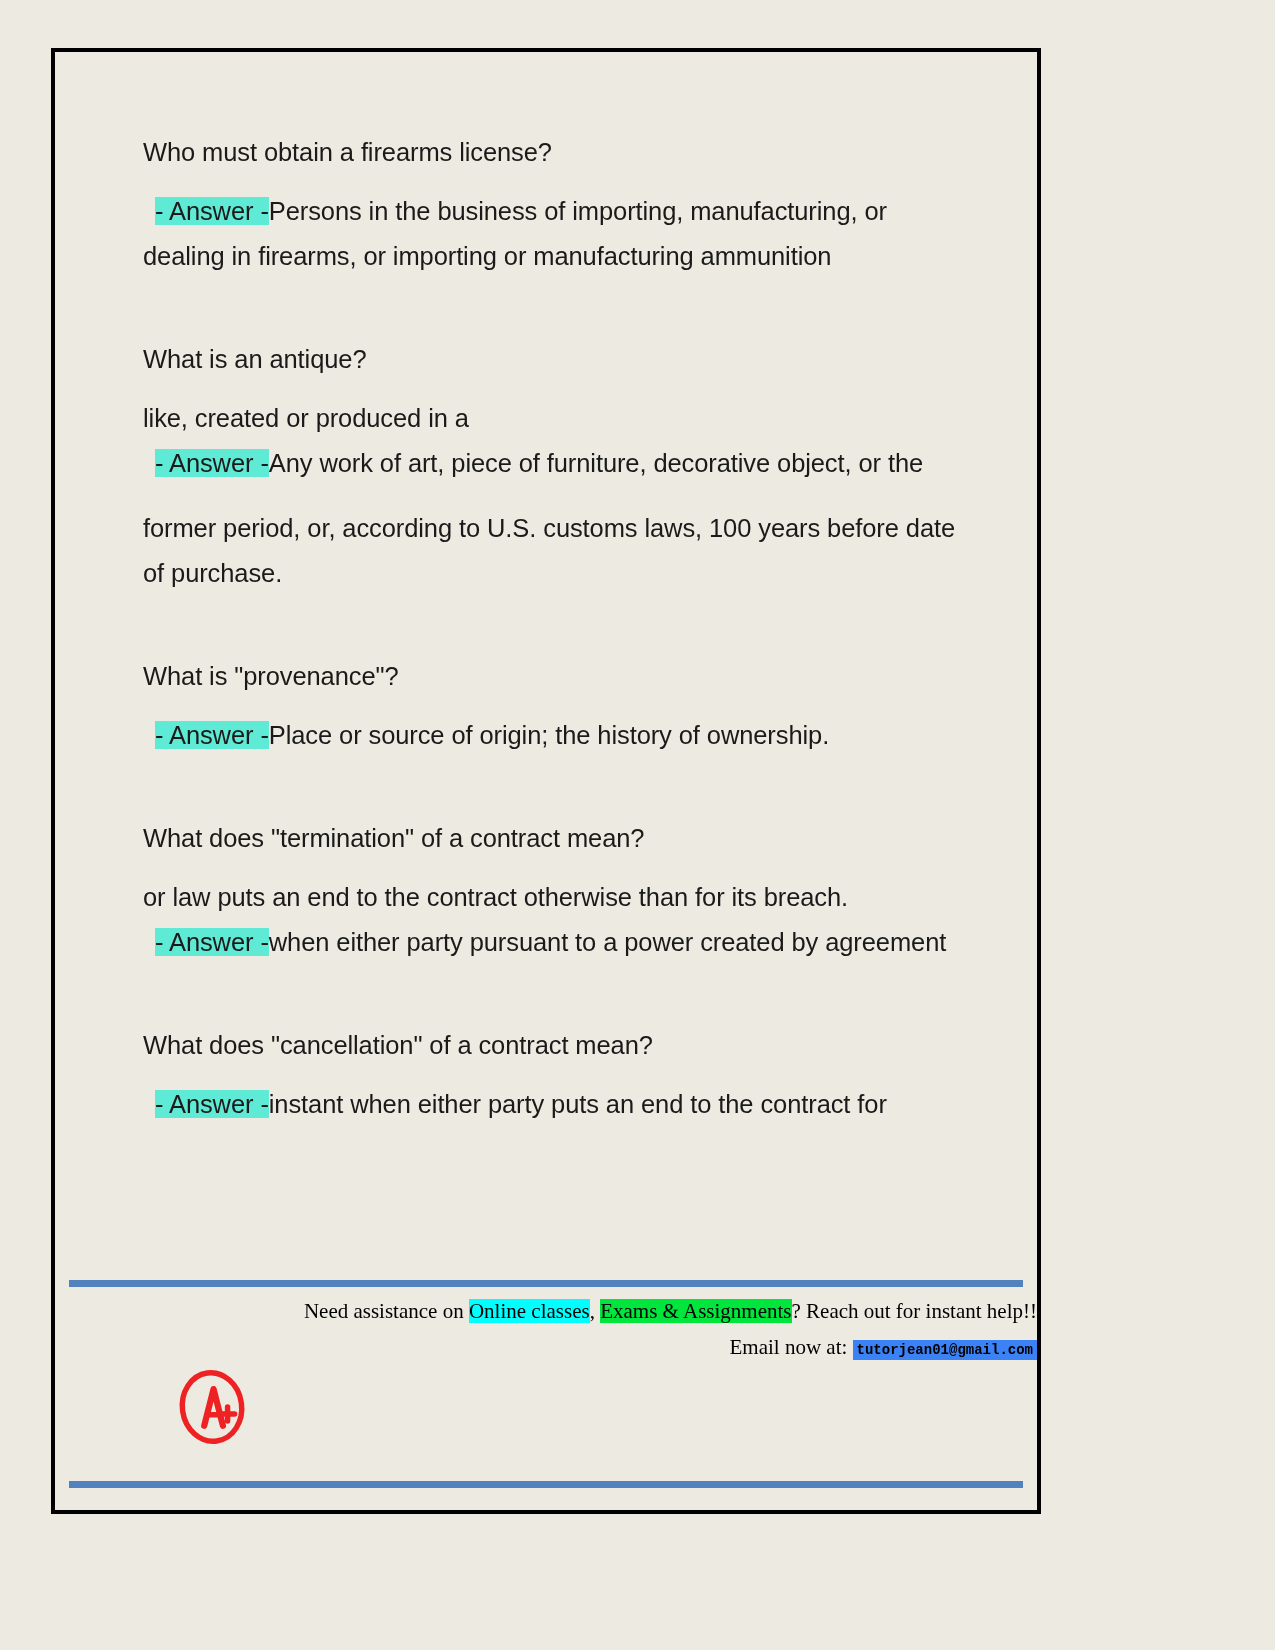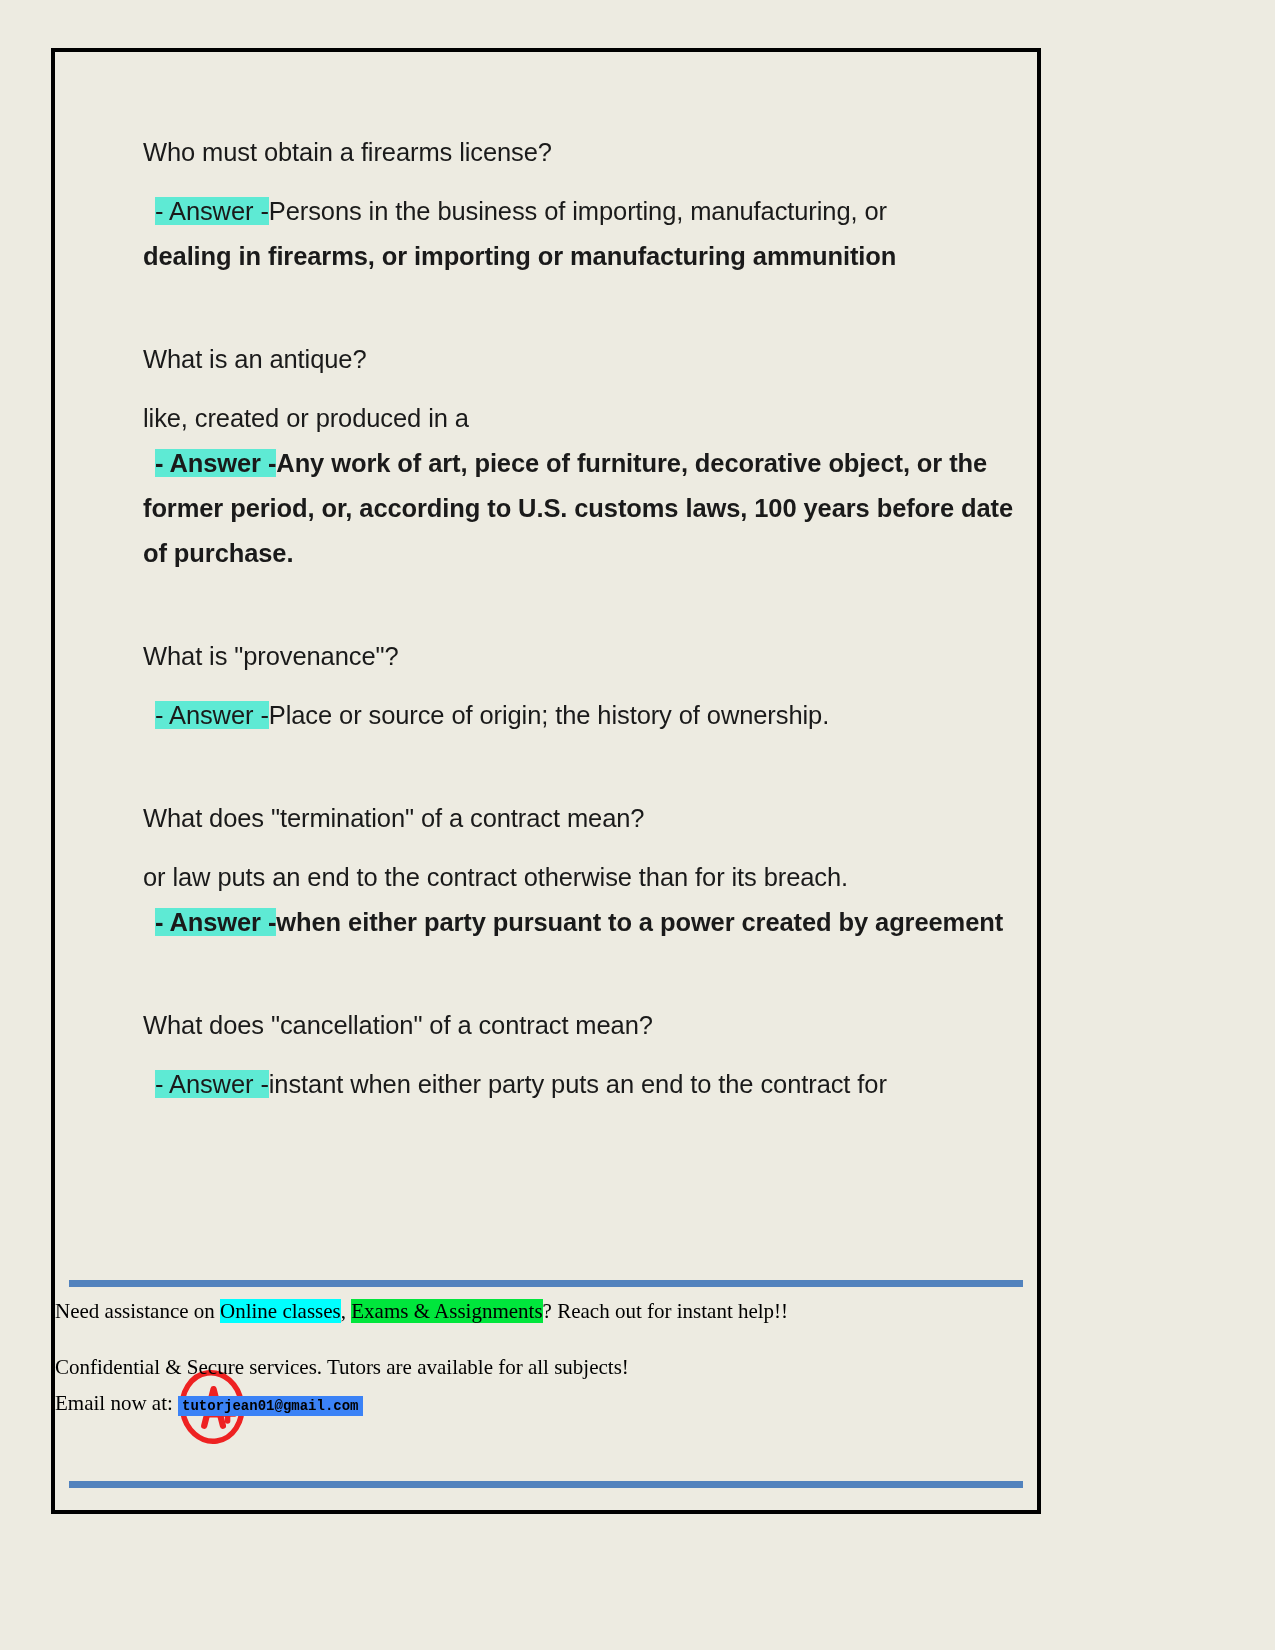--- a/index.html
+++ b/index.html
@@ -47,21 +47,20 @@
     color: #1a1a1a;
     letter-spacing: -0.1px;
     margin: 0 0 14px 0;
     white-space: pre-wrap;
   }
   .a-line {
     margin-bottom: 0;
   }
   .a-line + .a-line {
     margin-top: 0;
-    font-weight: bold;
   }
 
   .hl-yellow {
     background: #5eead4;
     margin-left: 12px;
   }
   .hl-cyan {
     background: #00ffff;
   }
   .hl-green {
@@ -84,21 +83,21 @@
     background: #5282bd;
   }
   .rule-top { top: 0; }
   .rule-bottom { bottom: 22px; }
 
   .footer-inner {
     position: absolute;
     left: 0;
     right: 0;
     top: 16px;
-    text-align: left;
+    text-align: right;
     font-family: "Liberation Serif", serif;
   }
   .promo-line-1 {
     font-size: 21px;
     line-height: 30px;
     color: #000;
     white-space: pre;
   }
   .promo-line-2 {
     font-size: 21.5px;
@@ -149,21 +148,21 @@
     <div class="qa-block">
       <p class="q-line">Who must obtain a firearms license?</p>
       <p class="a-line"><span class="hl-yellow">- Answer -</span><span>Persons in the business of importing, manufacturing, or</span></p>
       <p class="a-line"><span>dealing in firearms, or importing or manufacturing ammunition</span></p>
     </div>
 
     <div class="qa-block">
       <p class="q-line">What is an antique?</p>
       <p class="a-line"><span>like, created or produced in a</span></p>
       <p class="a-line"><span class="hl-yellow">- Answer -</span><span>Any work of art, piece of furniture, decorative object, or the</span></p>
-      <p class="a-line" style="margin-top:0;"><span>former period, or, according to U.S. customs laws, 100 years before date</span></p>
+      <p class="a-line" style="margin-top:20px;"><span>former period, or, according to U.S. customs laws, 100 years before date</span></p>
       <p class="a-line"><span>of purchase.</span></p>
     </div>
 
     <div class="qa-block">
       <p class="q-line">What is "provenance"?</p>
       <p class="a-line"><span class="hl-yellow">- Answer -</span><span>Place or source of origin; the history of ownership.</span></p>
     </div>
 
     <div class="qa-block">
       <p class="q-line">What does "termination" of a contract mean?</p>
@@ -189,21 +188,20 @@
         <path d="M44 60 L60 60" fill="none" stroke="#ee2222" stroke-width="7" stroke-linecap="round"></path>
         <path d="M70 50 L70 68 M61 59 L79 59" fill="none" stroke="#ee2222" stroke-width="7" stroke-linecap="round"></path>
       </svg>
     </div>
 
     <div class="footer-inner">
 
       <div class="promo-line-1"><span>Need assistance on </span><span class="hl-cyan">Online classes</span><span>, </span><span class="hl-green">Exams &amp; Assignments</span><span>? Reach out for instant help!!</span></div>
 
 
-      <div class="promo-line-3">Confidential &amp; Secure services. Tutors are available for all subjects!</div>
 
       <div class="promo-line-4"><span class="email-label">Email now at: </span><span class="email">tutorjean01@gmail.com</span></div>
 
     </div>
 
     <div class="rule rule-bottom"></div>
 
   </div>
 
 </div>

